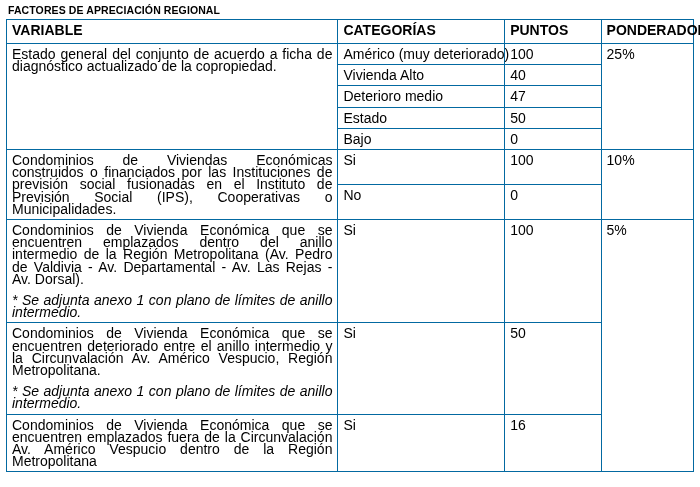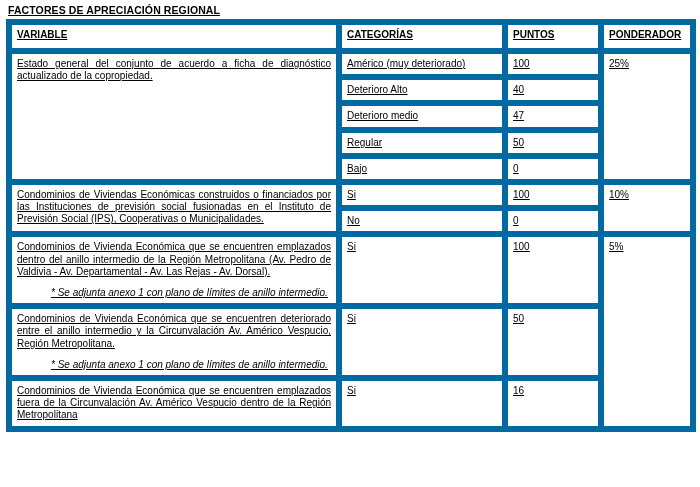--- a/index.html
+++ b/index.html
@@ -13,39 +13,38 @@
     font-family: "Liberation Sans", sans-serif;
     color: #000000;
     overflow: hidden;
   }
   .page {
     width: 700px;
     height: 432px;
     box-sizing: border-box;
     padding: 4px 6px 0 6px;
     position: relative;
-    text-decoration: underline;
   }
   .doc-title {
     font-size: 10.5px;
     font-weight: bold;
     letter-spacing: 0.1px;
     margin: 0 0 3px 2px;
     line-height: 12px;
   }
   table.main {
     border-collapse: collapse;
     width: 688px;
     table-layout: fixed;
     border: 1.4px solid #000;
   }
   table.main td, table.main th {
-    border: 6px solid #0369a1;
+    border: 1px solid #0369a1;
     vertical-align: top;
-    font-size: 10px;
+    font-size: 14px;
     line-height: 12.2px;
     padding: 4px 5px 4px 5px;
   }
   th.hdr {
     font-weight: bold;
     text-align: left;
     font-size: 10px;
     padding: 4px 5px;
     vertical-align: top;
     height: 15px;
@@ -68,21 +67,20 @@
   td.pts-cell {
     vertical-align: middle;
   }
   td.pon-cell {
     vertical-align: middle;
   }
   .note {
     font-style: italic;
     margin-top: 9px;
     display: block;
-    margin-left: 34px;
   }
   .para {
     display: block;
   }
 </style>
 </head>
 <body>
 
 <div class="page">
 
@@ -105,29 +103,29 @@
     </thead>
     <tbody>
 
       <tr>
         <td class="var-cell" rowspan="5">Estado general del conjunto de acuerdo a ficha de diagnóstico actualizado de la copropiedad.</td>
         <td class="cat-cell">Américo (muy deteriorado)</td>
         <td class="pts-cell">100</td>
         <td class="pon-cell" rowspan="5">25%</td>
       </tr>
       <tr>
-        <td class="cat-cell">Deterioro Alto</td>
+        <td class="cat-cell">Vivienda Alto</td>
         <td class="pts-cell">40</td>
       </tr>
       <tr>
         <td class="cat-cell">Deterioro medio</td>
         <td class="pts-cell">47</td>
       </tr>
       <tr>
-        <td class="cat-cell">Regular</td>
+        <td class="cat-cell">Estado</td>
         <td class="pts-cell">50</td>
       </tr>
       <tr>
         <td class="cat-cell">Bajo</td>
         <td class="pts-cell">0</td>
       </tr>
 
       <tr>
         <td class="var-cell vtop" rowspan="2">Condominios de Viviendas Económicas construidos o financiados por las Instituciones de previsión social fusionadas en el Instituto de Previsión Social (IPS), Cooperativas o Municipalidades.</td>
         <td class="cat-cell">Si</td>

